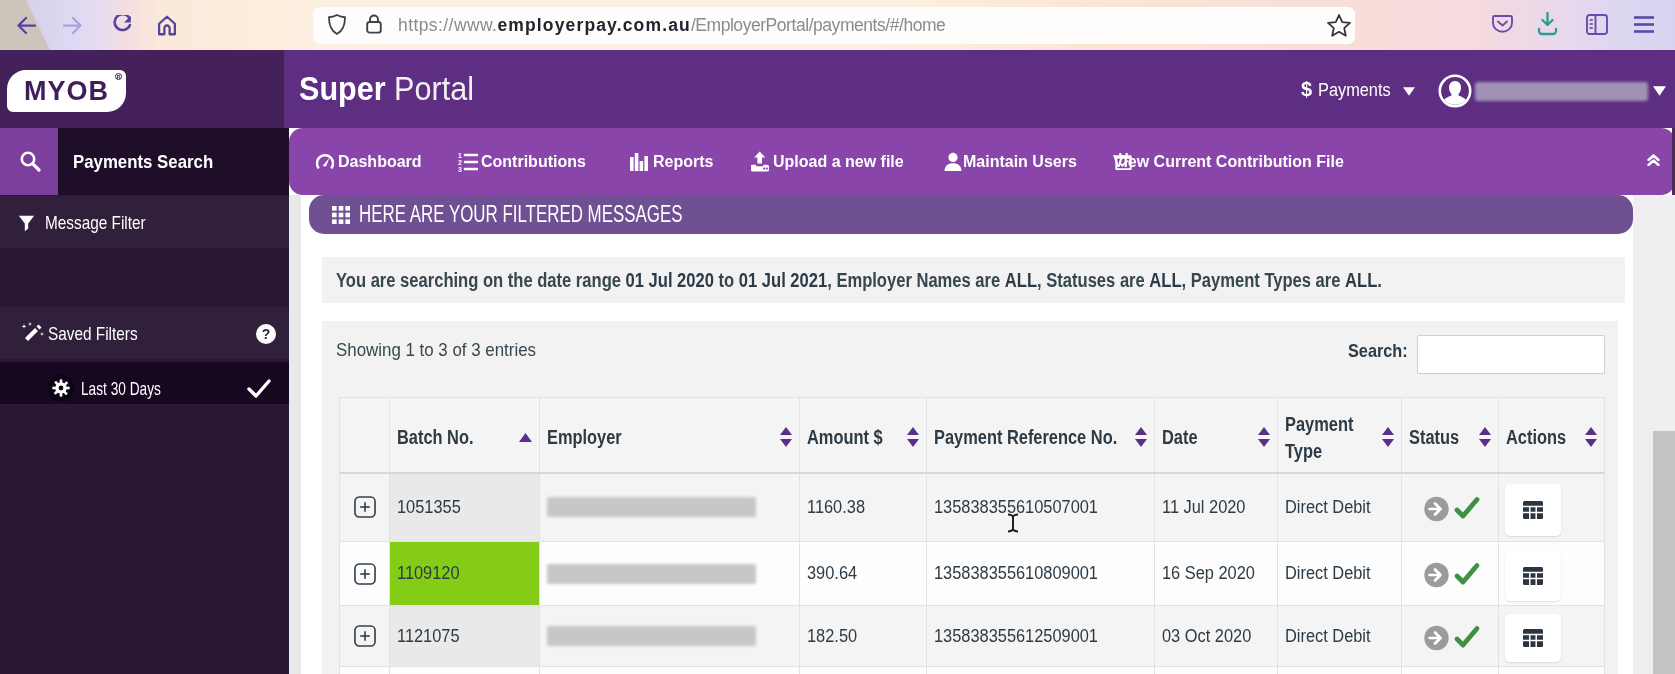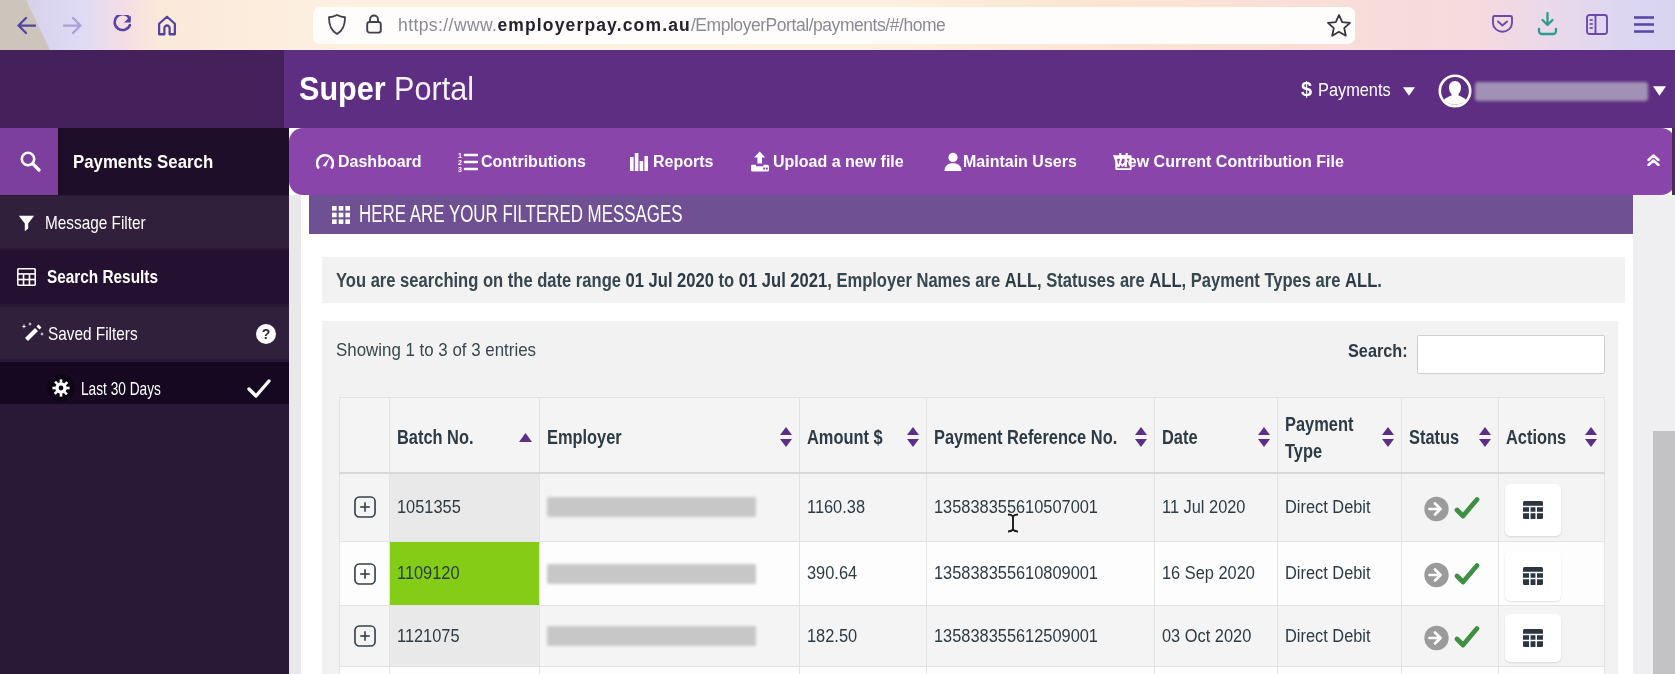--- a/index.html
+++ b/index.html
@@ -42,21 +42,21 @@
   .siderow .lbl { position:absolute; left:45px; top:16px; font-size:18.5px; transform:scaleX(0.83); transform-origin:left center; white-space:nowrap; }
   .siderow .lblb { position:absolute; left:47px; top:16px; font-size:18.5px; font-weight:bold; transform:scaleX(0.83); transform-origin:left center; white-space:nowrap; }
 
   
   #nav { left:289px; top:128px; width:1386px; height:67px; background:#8a45ab; color:#fff;border-radius:14px; }
   .navitem { position:absolute; top:25px; font-size:16px; font-weight:bold; white-space:nowrap; }
 
   
   #gutter { left:289px; top:195px; width:12px; height:479px; background:#e9e9e9; }
   #content { left:301px; top:195px; width:1332px; height:479px; background:#ffffff; }
-  #banner { left:309px; top:195px; width:1324px; height:39px; background:#6f5093; color:#fff; }
+  #banner { left:309px; top:195px; width:1324px; height:39px; background:#6f5093; color:#fff;border-radius:15px; }
   #banner .txt { position:absolute; left:50px; top:6px; font-size:23px; transform:scaleX(0.735); transform-origin:left center; white-space:nowrap; }
   #searchingbox { left:322px; top:257px; width:1303px; height:46px; background:#f2f2f2;
     font-size:20px; color:#37474f; line-height:46px; padding-left:14px;font-weight:bold; }
   #searchingbox .sc { display:inline-block; transform:scaleX(0.828); transform-origin:left center; white-space:nowrap; }
   #searchingbox b { color:#2c3b46; }
   #panel { left:322px; top:321px; width:1296px; height:353px; background:#f2f2f2; }
   #showing { left:336px; top:339px; font-size:18.5px; color:#37474f; transform:scaleX(0.913); transform-origin:left center; white-space:nowrap; }
   #searchlbl { left:1348px; top:340px; font-size:18.5px; font-weight:bold; color:#2c3b46; transform:scaleX(0.88); transform-origin:left center; }
   #searchinput { left:1417px; top:335px; width:188px; height:39px; background:#fff; border:1px solid #cfcfcf; border-radius:2px; }
 
@@ -140,20 +140,21 @@
 
   <svg class="abs" style="left:1634px;top:16px" width="20" height="17" viewBox="0 0 20 17">
     <line x1="0" y1="1.5" x2="20" y2="1.5" stroke="#5b48a8" stroke-width="2.6"></line>
     <line x1="0" y1="8.5" x2="20" y2="8.5" stroke="#5b48a8" stroke-width="2.6"></line>
     <line x1="0" y1="15.5" x2="20" y2="15.5" stroke="#5b48a8" stroke-width="2.6"></line>
   </svg>
 </div>
 
 <div class="abs" id="header">
   <div class="abs" id="header-left"></div>
+  <div class="abs" id="logo"><span>MYOB</span><div class="reg">R</div></div>
   <div class="abs" id="superportal" style="top:20px;"><b>Super</b> <span class="lt">Portal</span></div>
   <div class="abs" id="paytitle" style="left:1301px;top:28px;font-weight:bold;font-size:20px;">$</div>
   <div class="abs" id="paytitle2" style="left:1318px;top:29px;color:#fff;font-size:19px;transform:scaleX(0.86);transform-origin:left center;">Payments</div>
   <svg class="abs" style="left:1403px;top:37px" width="12" height="9" viewBox="0 0 14 10">
       <path d="M0 0 L14 0 L7 10 Z" fill="#fff"></path>
     </svg>
 
   <svg class="abs" style="left:1438px;top:24px" width="34" height="34" viewBox="0 0 34 34">
     <circle cx="17" cy="17" r="15.2" stroke="#fff" stroke-width="2.6" fill="none"></circle>
     <path d="M17 7 C 21 7 23 10 23 13.5 C 23 16 22 18.5 20.5 20 L20.5 21.5 C 23 22.5 27 24 28 26 A 15.2 15.2 0 0 1 6 26 C 7 24 11 22.5 13.5 21.5 L13.5 20 C 12 18.5 11 16 11 13.5 C 11 10 13 7 17 7 Z" fill="#fff"></path>
@@ -171,30 +172,20 @@
       <circle cx="9" cy="9" r="6.2" stroke="#fff" stroke-width="2.6" fill="none"></circle>
       <line x1="13.6" y1="13.6" x2="20" y2="20" stroke="#fff" stroke-width="3.2" stroke-linecap="round"></line>
     </svg>
     <div class="t">Payments Search</div>
   </div>
   <div class="abs siderow" id="srow2">
     <svg style="position:absolute;left:18px;top:19px" width="17" height="17" viewBox="0 0 20 20">
       <path d="M1 1 L19 1 L12 10 L12 16 L8 19 L8 10 Z" fill="#fff"></path>
     </svg>
     <div class="lbl">Message Filter</div>
-  </div>
-  <div class="abs siderow" id="srow3">
-    <svg style="position:absolute;left:17px;top:18px" width="19" height="18" viewBox="0 0 21 20">
-      <rect x="0.8" y="0.8" width="19.4" height="18.4" rx="1.5" fill="none" stroke="#fff" stroke-width="1.8"></rect>
-      <line x1="0.8" y1="6.6" x2="20.2" y2="6.6" stroke="#fff" stroke-width="1.8"></line>
-      <line x1="0.8" y1="12.8" x2="20.2" y2="12.8" stroke="#fff" stroke-width="1.8"></line>
-      <line x1="7.2" y1="6.6" x2="7.2" y2="19" stroke="#fff" stroke-width="1.8"></line>
-      <line x1="13.8" y1="6.6" x2="13.8" y2="19" stroke="#fff" stroke-width="1.8"></line>
-    </svg>
-    <div class="lblb">Search Results</div>
   </div>
   <div class="abs siderow" id="srow4">
     <svg style="position:absolute;left:21px;top:15px" width="23" height="23" viewBox="0 0 23 23">
       <path d="M14 6 L17 9 L7 19 L4 16 Z" fill="#fff"></path>
       <path d="M15.5 4.5 L18.5 7.5 L20.5 5.5 L17.5 2.5 Z" fill="#fff"></path>
       <path d="M3 2 L3.6 3.8 L5.4 4.4 L3.6 5 L3 6.8 L2.4 5 L0.6 4.4 L2.4 3.8 Z" fill="#fff"></path>
       <path d="M9 0 L9.5 1.5 L11 2 L9.5 2.5 L9 4 L8.5 2.5 L7 2 L8.5 1.5 Z" fill="#fff"></path>
       <path d="M21 10 L21.5 11.5 L23 12 L21.5 12.5 L21 14 L20.5 12.5 L19 12 L20.5 11.5 Z" fill="#fff"></path>
     </svg>
     <div class="lbl" style="left:48px;">Saved Filters</div>

